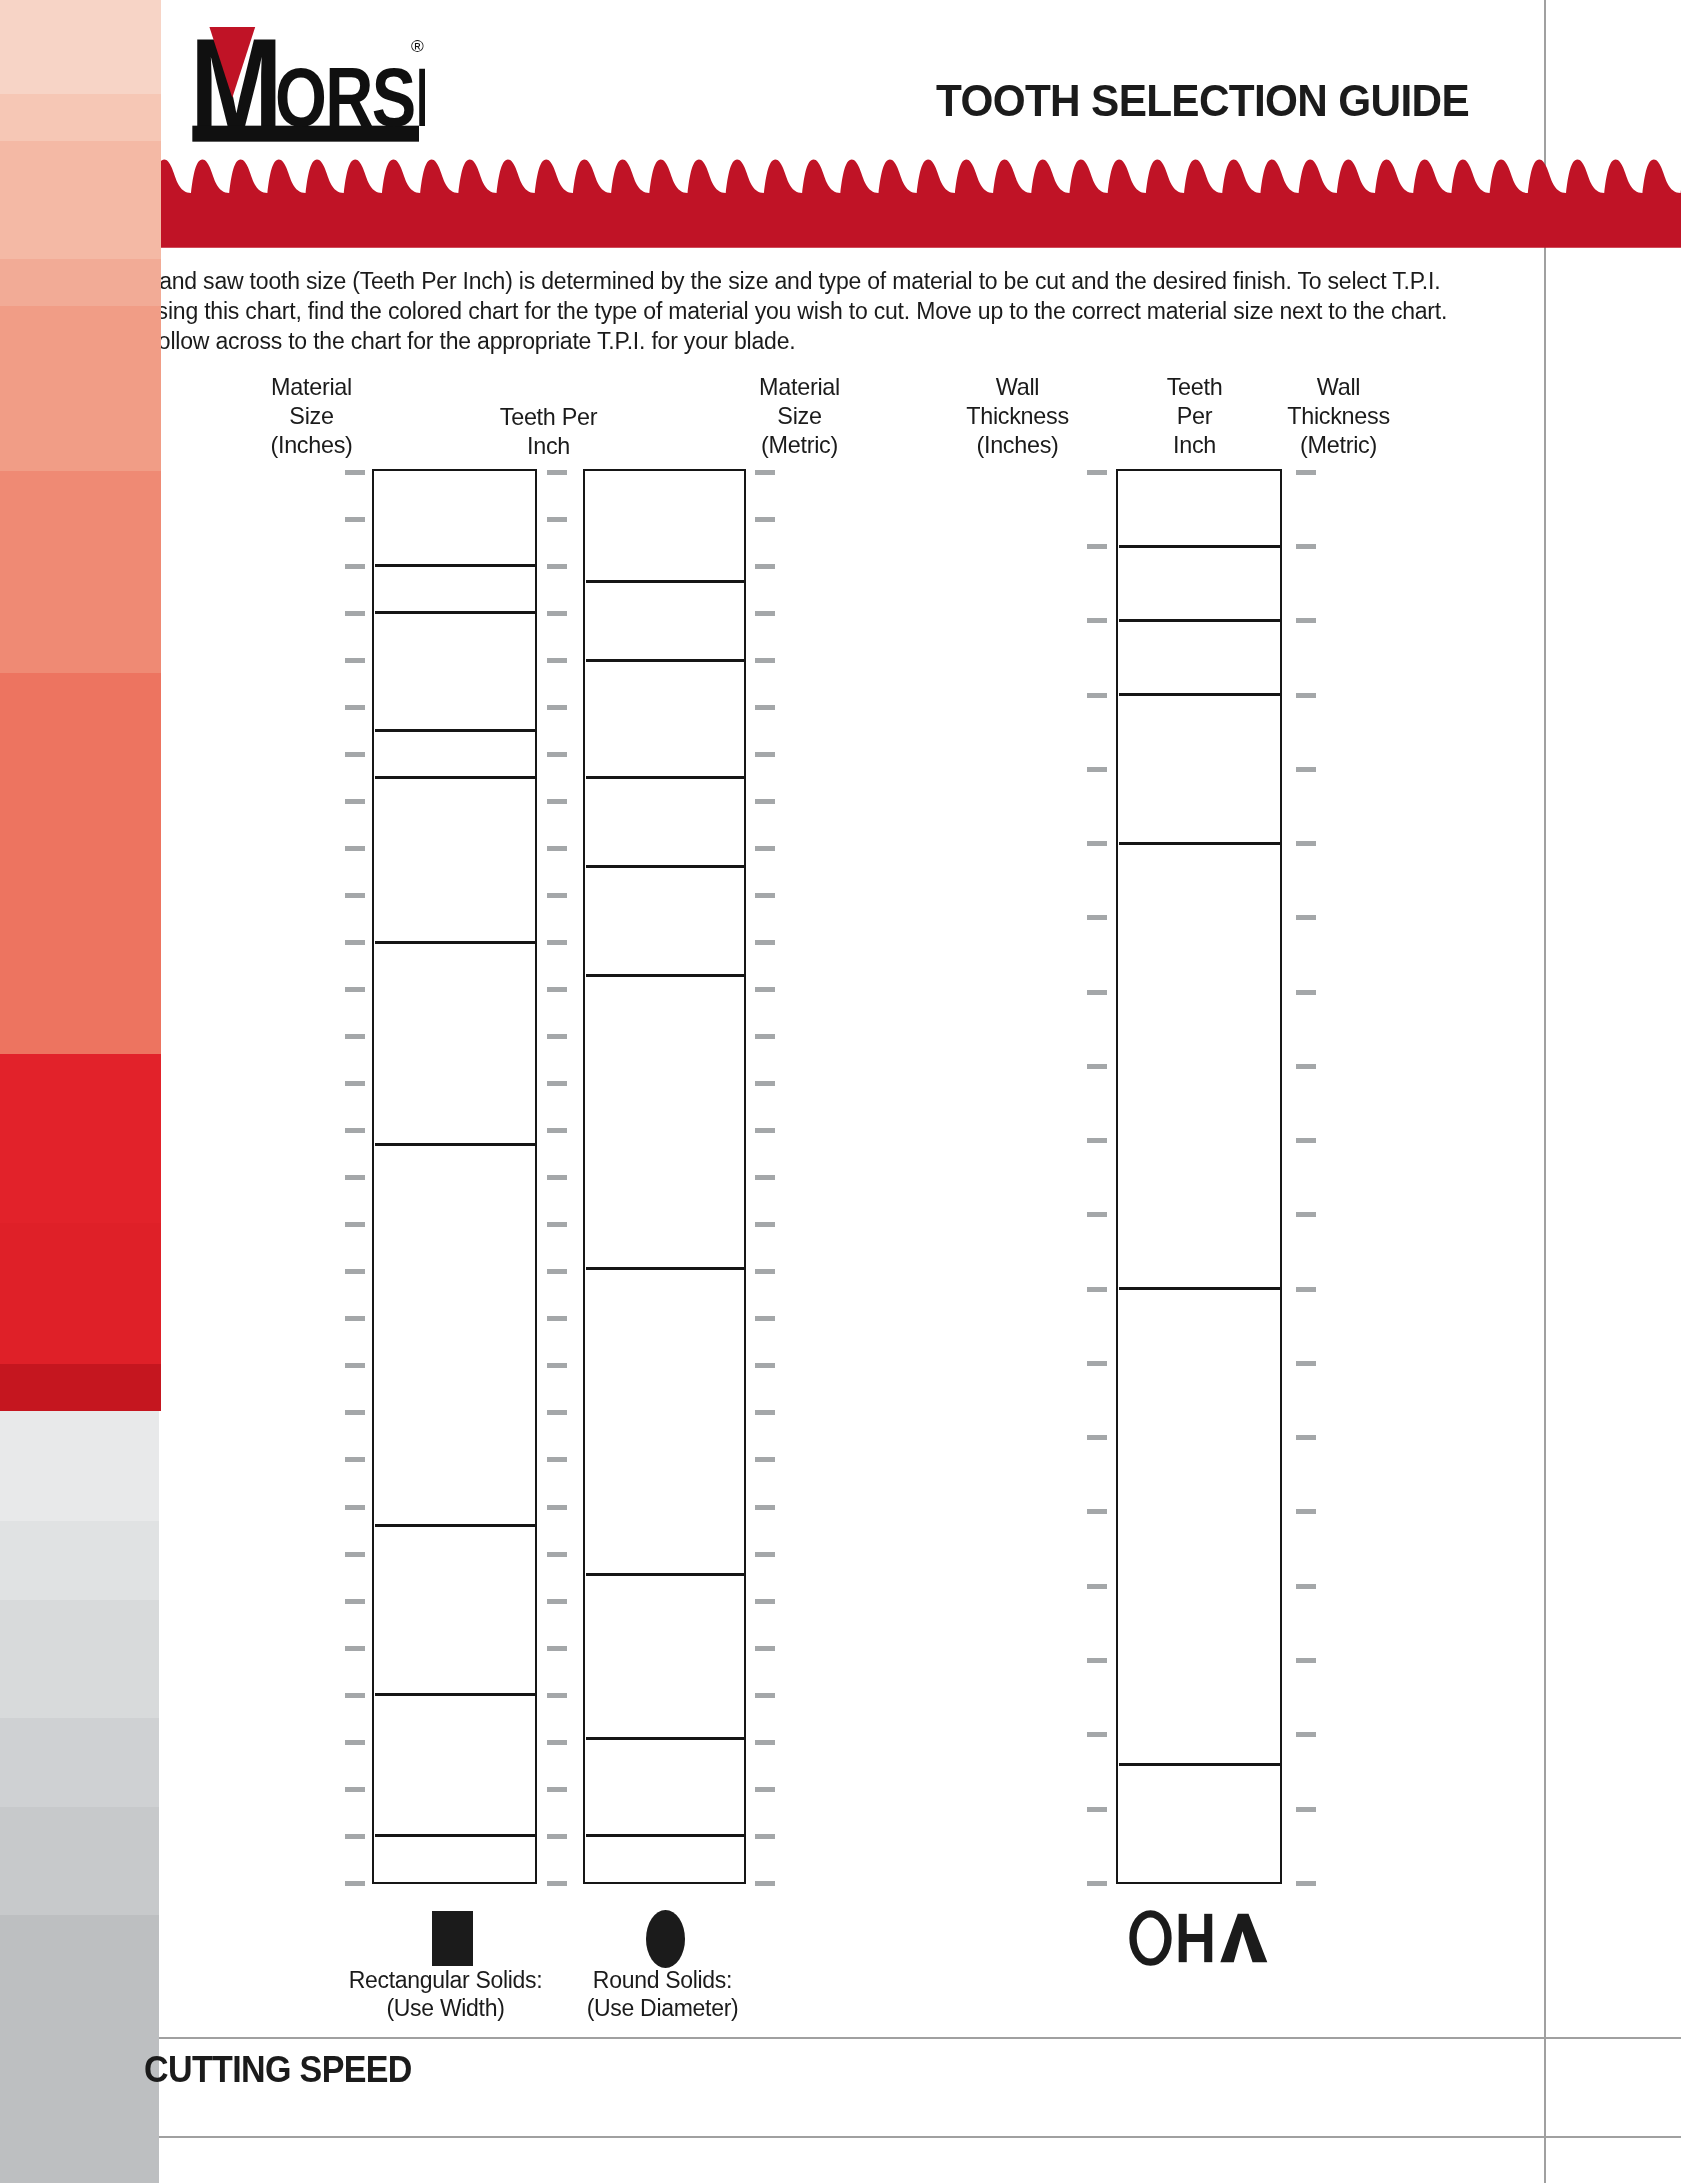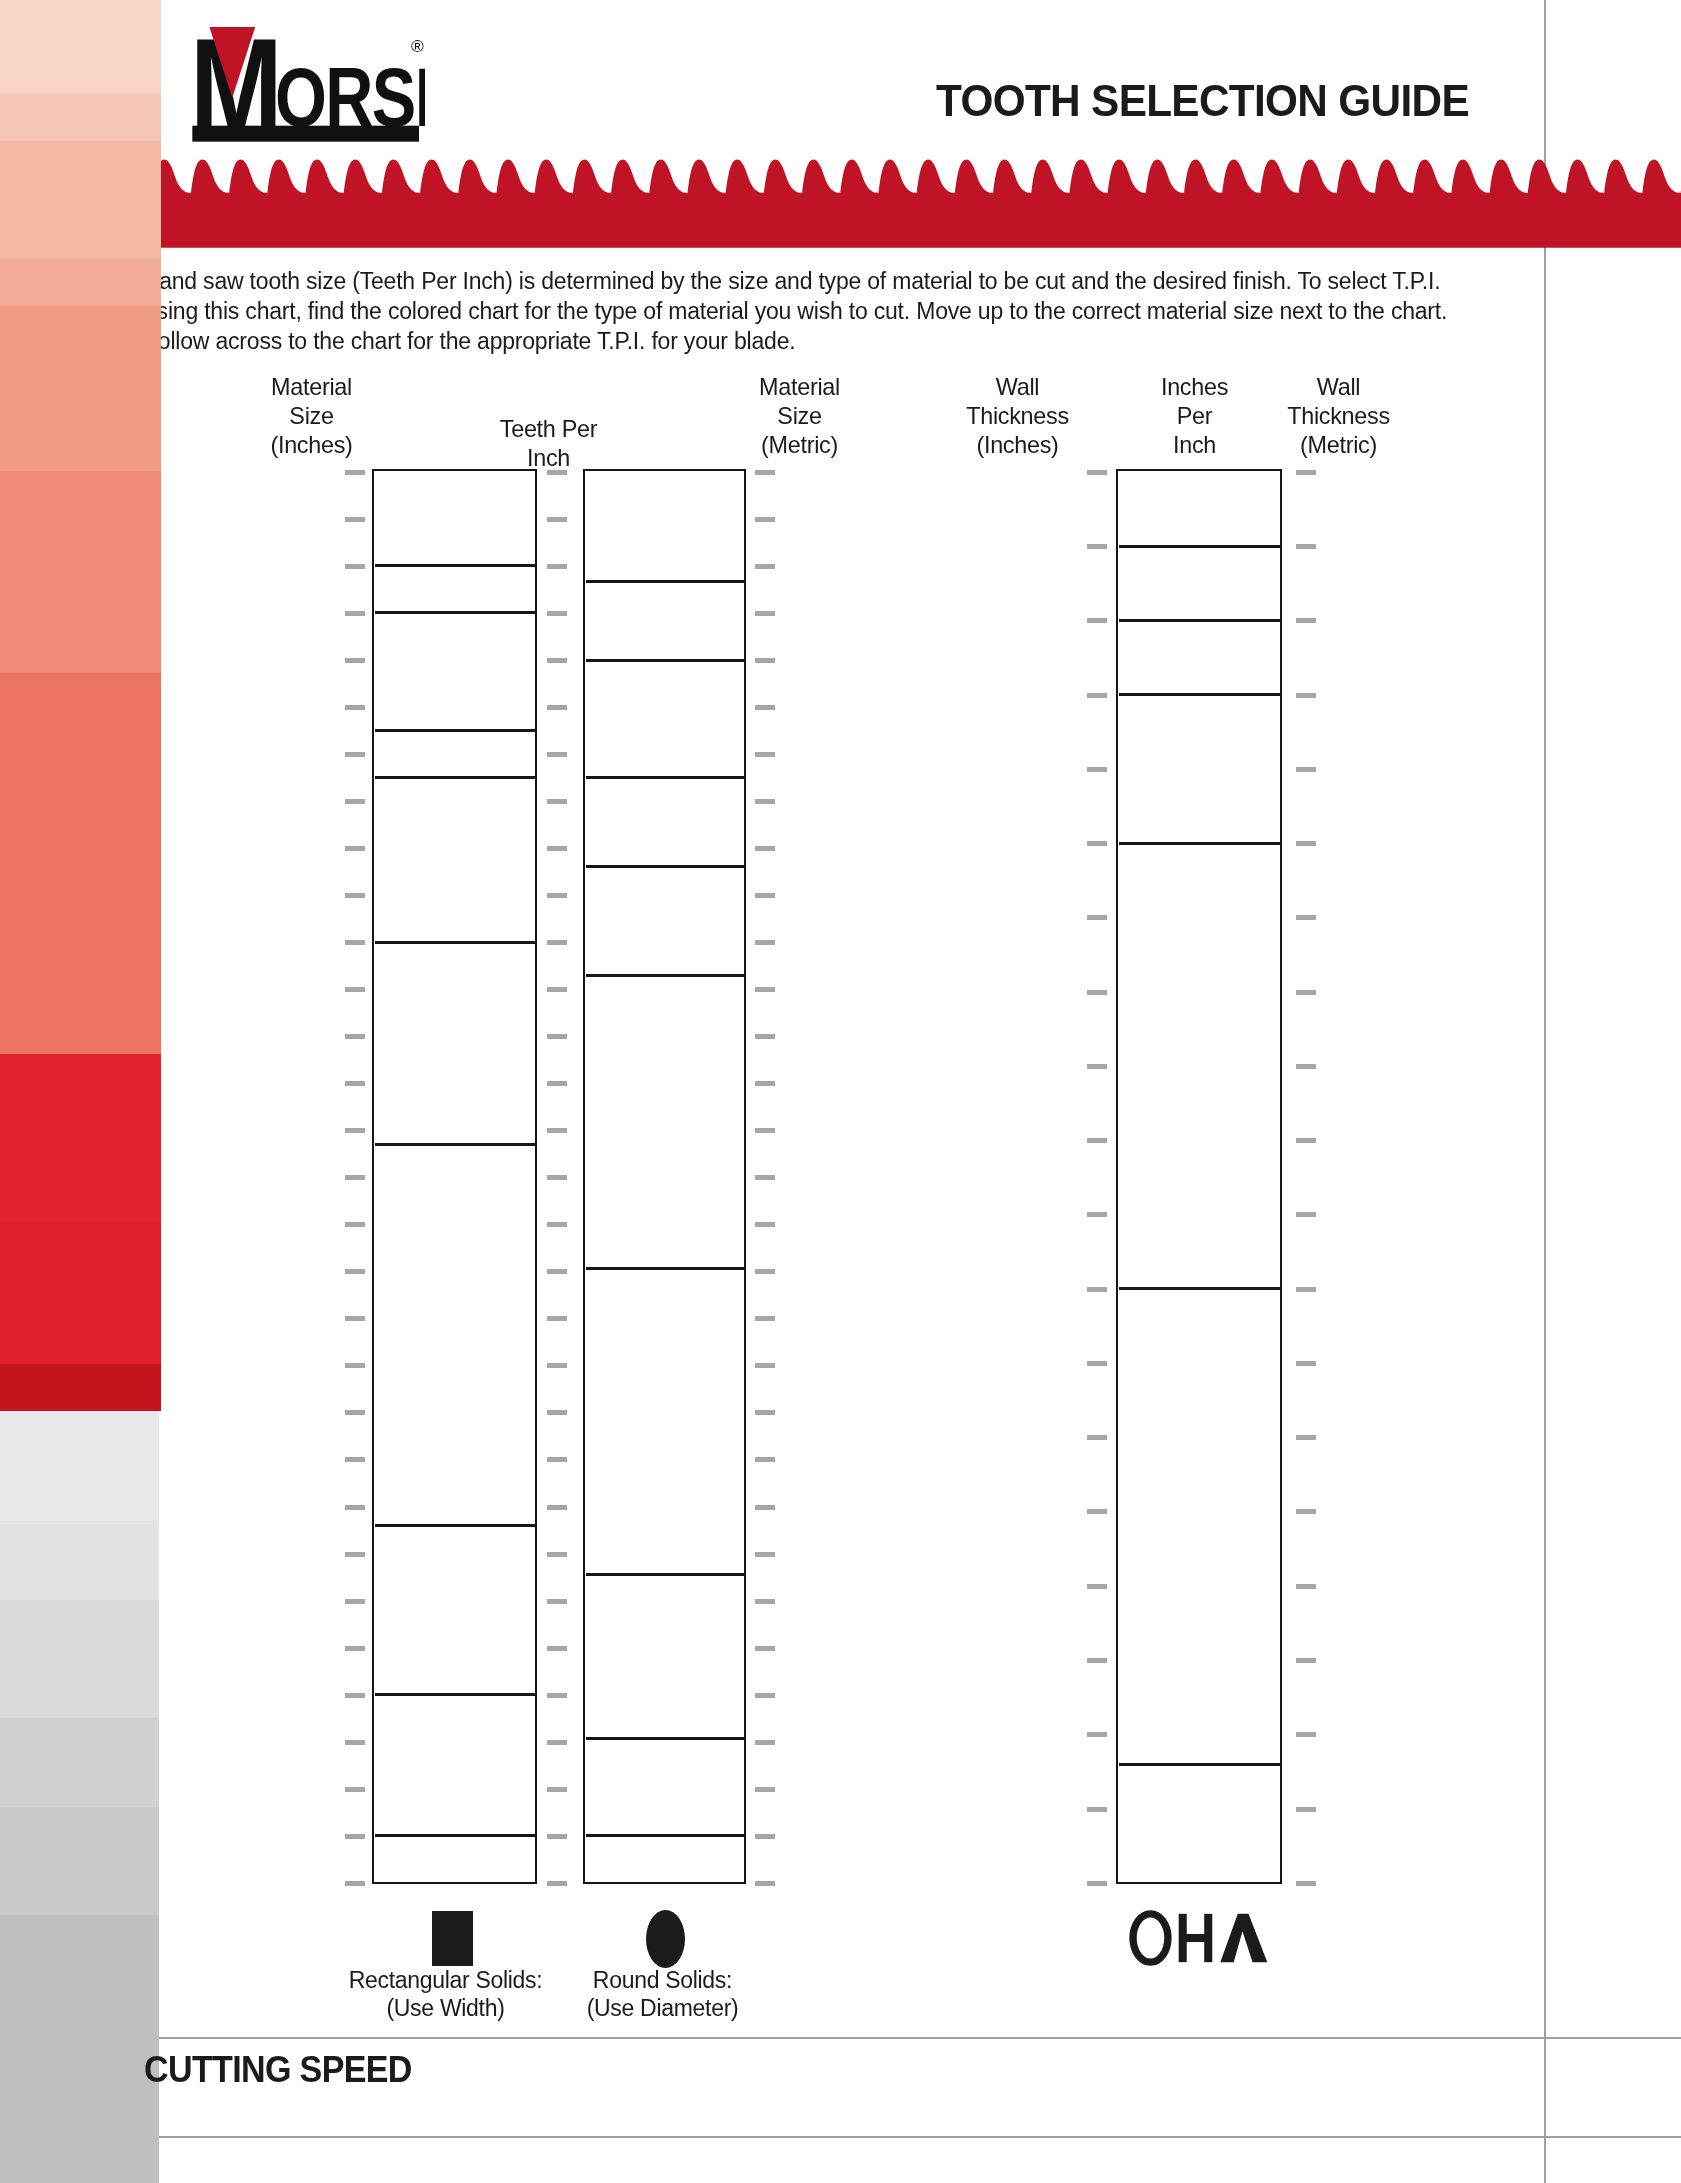--- a/index.html
+++ b/index.html
@@ -57,37 +57,37 @@
       </svg>
   </div>
 
   <div class="abs" id="intro">Band saw tooth size (Teeth Per Inch) is determined by the size and type of material to be cut and the desired finish. To select T.P.I. using this chart, find the colored chart for the type of material you wish to cut. Move up to the correct material size next to the chart. Follow across to the chart for the appropriate T.P.I. for your blade.</div>
 
   <div class="colhead" style="left:211px;top:373px;width:201px;">
     <div>Material</div>
     <div>Size</div>
     <div>(Inches)</div>
   </div>
-  <div class="colhead" style="left:448px;top:415px;width:201px;">
+  <div class="colhead" style="left:448px;top:403px;width:201px;">
     <div>Teeth Per</div>
     <div>Inch</div>
   </div>
   <div class="colhead" style="left:699px;top:373px;width:201px;">
     <div>Material</div>
     <div>Size</div>
     <div>(Metric)</div>
   </div>
 
   <div class="colhead" style="left:917px;top:373px;width:201px;">
     <div>Wall</div>
     <div>Thickness</div>
     <div>(Inches)</div>
   </div>
   <div class="colhead" style="left:1094px;top:373px;width:201px;">
-    <div>Inches</div>
+    <div>Teeth</div>
     <div>Per</div>
     <div>Inch</div>
   </div>
   <div class="colhead" style="left:1238px;top:373px;width:201px;">
     <div>Wall</div>
     <div>Thickness</div>
     <div>(Metric)</div>
   </div>
 
   <div class="abs" id="chart-layer" style="left:0;top:0;width:1681px;height:2183px;">

